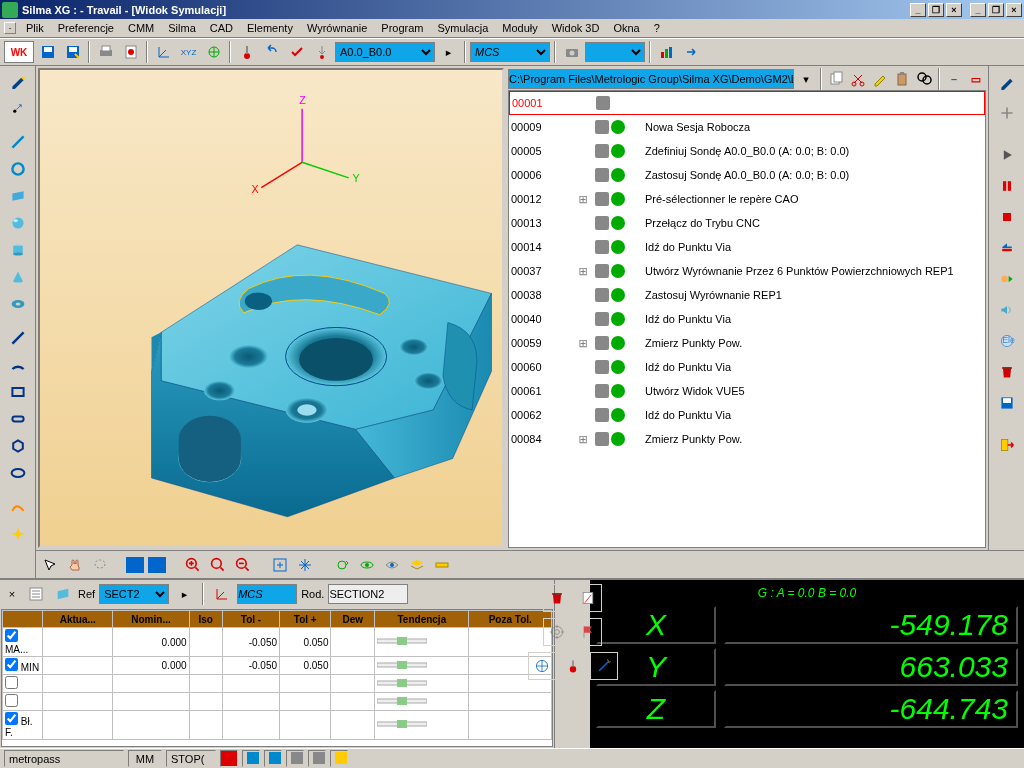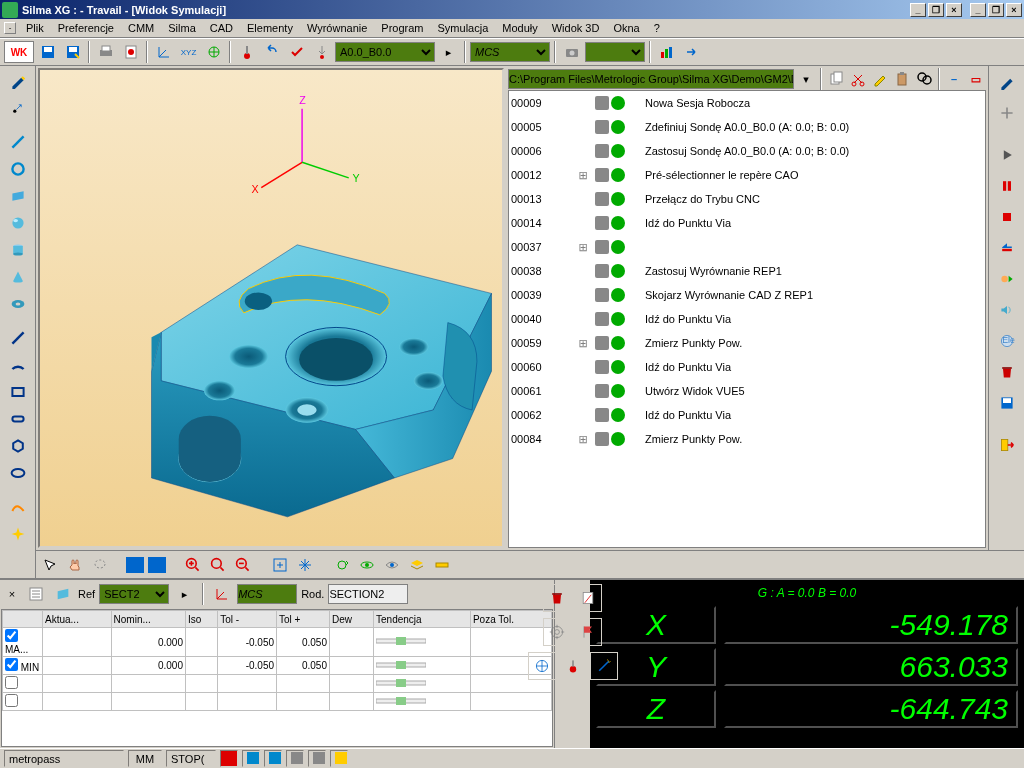--- a/index.html
+++ b/index.html
@@ -8,21 +8,21 @@
 .titlebar .icon { width:16px; height:16px; background:#3a5; margin-right:4px; border-radius:2px; }
 .titlebar .btns { margin-left:auto; display:flex; gap:2px; }
 .titlebar .btn { width:16px; height:14px; background:#d4d0c8; border:1px solid #fff; border-right-color:#404040; border-bottom-color:#404040; font-size:9px; text-align:center; line-height:12px; color:#000; }
 .menubar { height:19px; background:#d4d0c8; display:flex; align-items:center; padding:0 4px; gap:2px; border-bottom:1px solid #808080;}
 .menubar .mbtn { width:12px;height:12px;background:#d4d0c8;border:1px solid #fff;border-right-color:#808080;border-bottom-color:#808080;margin-right:2px;font-size:8px;text-align:center;line-height:10px;}
 .menubar span { padding:2px 6px; cursor:default; }
 .toolbar { height:28px; background:#d4d0c8; border-top:1px solid #fff; border-bottom:1px solid #808080; display:flex; align-items:center; padding:0 4px; gap:2px; }
 .tbtn { width:23px; height:22px; border:1px solid #d4d0c8; display:flex; align-items:center; justify-content:center; position:relative; }
 .tbtn svg{width:16px;height:16px;}
 .sep{width:2px;height:22px;border-left:1px solid #808080;border-right:1px solid #fff;margin:0 2px;}
-select,input[type=text]{font-size:11px;height:20px;border:1px solid #808080;background:#4d7c0f;}
+select,input[type=text]{font-size:11px;height:20px;border:1px solid #808080;background:#0ea5e9;}
 .main { flex:1; display:flex; min-height:0; }
 .vtoolbar { width:36px; background:#d4d0c8; border-right:1px solid #808080; display:flex; flex-direction:column; align-items:center; padding:2px 0; gap:1px;}
 .vtoolbar .tbtn{width:30px;height:26px;}
 .center { flex:1; display:flex; flex-direction:column; min-width:0;}
 .workrow { flex:1; display:flex; min-height:0;}
 .viewport { width:466px; display:flex; flex-direction:column; border:2px inset #d4d0c8; margin:2px;}
 .v3d { flex:1; background:linear-gradient(to bottom,#f8e8c8 0%,#f0d090 100%); position:relative; overflow:hidden;}
 .vtb { height:28px; background:#d4d0c8; border-top:1px solid #fff; display:flex; align-items:center; gap:2px; padding:0 2px;}
 .progpanel { flex:1; display:flex; flex-direction:column; margin:2px; min-width:0;}
 .pathbar { height:22px; display:flex; align-items:center; gap:2px;}
@@ -36,21 +36,21 @@
 .plrow .icons{width:50px;display:flex;gap:2px;align-items:center;}
 .plrow .icons span{width:14px;height:14px;display:inline-block;}
 .rtoolbar{width:36px;background:#d4d0c8;border-left:1px solid #808080;display:flex;flex-direction:column;align-items:center;padding:2px 0;gap:3px;}
 .rtoolbar .tbtn{width:30px;height:28px;}
 .bottom { height:170px; display:flex; border-top:2px solid #808080;}
 .bl{width:555px;display:flex;flex-direction:column;border-right:1px solid #808080;}
 .blhdr{height:28px;display:flex;align-items:center;gap:4px;padding:0 4px;background:#d4d0c8;}
 .tbl{flex:1;background:#fff;border:1px solid #808080;margin:1px;overflow:hidden;}
 .tbl table{width:100%;border-collapse:collapse;}
 .tbl th,.tbl td{border:1px solid #c0c0c0;padding:1px 2px;height:17px;font-size:10px;text-align:left;background:#fff;}
-.tbl th{background:#e5e5e5;font-weight:normal;}
+.tbl th{background:#a16207;font-weight:bold;text-align:center;}
 .tbl td.r{text-align:right;}
 .bm{width:35px;display:flex;flex-direction:column;align-items:center;padding:4px 0;gap:6px;}
 .bm .tbtn{width:28px;height:28px;}
 .br{flex:1;background:#000;padding:6px;display:flex;flex-direction:column;gap:4px;}
 .br .hdr{color:#0f0;text-align:center;font-size:12px;font-style:italic;height:16px;}
 .br .row{display:flex;gap:8px;align-items:center;}
 .br .lbl{width:120px;height:38px;background:#000;border:2px inset #505050;color:#0f0;font-size:30px;font-style:italic;text-align:center;line-height:34px;}
 .br .val{flex:1;height:38px;background:#000;border:2px inset #505050;color:#0f0;font-size:30px;font-style:italic;text-align:right;padding-right:8px;line-height:34px;}
 .statusbar{height:20px;background:#d4d0c8;border-top:1px solid #fff;display:flex;align-items:center;padding:0 4px;gap:4px;}
 .statusbar .cell{border:1px inset #d4d0c8;padding:1px 4px;height:17px;line-height:14px;}
@@ -379,20 +379,29 @@
               <svg viewBox="0 0 16 16">
                 <circle cx="6" cy="6" r="4" fill="none" stroke="#000" stroke-width="1.5"></circle>
                 <circle cx="11" cy="9" r="4" fill="none" stroke="#000" stroke-width="1.5"></circle>
               </svg>
             </div>
           <div class="sep"></div>
           <div class="tbtn" style="color:#06c;font-weight:bold;">–</div>
           <div class="tbtn" style="color:#d00;font-weight:bold;">▭</div>
         </div>
         <div class="proglist" id="proglist">
+            <div class="plrow sel">
+              <span class="num" style="color:red;">00001</span>
+              <span class="tree"></span>
+              <span class="icons">
+                <span class="spr i-gray" style="border-radius:2px;"></span>
+                <span class="spr " style="border-radius:7px;"></span>
+              </span>
+              <span></span>
+            </div>
             <div class="plrow">
               <span class="num" style="">00009</span>
               <span class="tree"></span>
               <span class="icons">
                 <span class="spr i-gray" style="border-radius:2px;"></span>
                 <span class="spr i-grn" style="border-radius:7px;"></span>
               </span>
               <span>Nowa Sesja Robocza</span>
             </div>
             <div class="plrow">
@@ -440,38 +449,30 @@
               </span>
               <span>Idź do Punktu Via</span>
             </div>
             <div class="plrow">
               <span class="num" style="">00037</span>
               <span class="tree">⊞</span>
               <span class="icons">
                 <span class="spr i-gray" style="border-radius:2px;"></span>
                 <span class="spr i-grn" style="border-radius:7px;"></span>
               </span>
+              <span>Utwórz Wyrównanie Przez 6 Punktów Powierzchniowych REP1</span>
             </div>
             <div class="plrow">
               <span class="num" style="">00038</span>
               <span class="tree"></span>
               <span class="icons">
                 <span class="spr i-gray" style="border-radius:2px;"></span>
                 <span class="spr i-grn" style="border-radius:7px;"></span>
               </span>
               <span>Zastosuj Wyrównanie REP1</span>
-            </div>
-            <div class="plrow">
-              <span class="num" style="">00039</span>
-              <span class="tree"></span>
-              <span class="icons">
-                <span class="spr i-gray" style="border-radius:2px;"></span>
-                <span class="spr i-grn" style="border-radius:7px;"></span>
-              </span>
-              <span>Skojarz Wyrównanie CAD Z REP1</span>
             </div>
             <div class="plrow">
               <span class="num" style="">00040</span>
               <span class="tree"></span>
               <span class="icons">
                 <span class="spr i-gray" style="border-radius:2px;"></span>
                 <span class="spr i-grn" style="border-radius:7px;"></span>
               </span>
               <span>Idź do Punktu Via</span>
             </div>
@@ -774,20 +775,34 @@
               <td></td>
               <td class="r"></td>
               <td class="r"></td>
               <td></td>
               <td><svg width="50" height="12">
                   <rect x="0" y="4" width="50" height="4" fill="#eee" stroke="#aaa"></rect>
                   <rect x="20" y="2" width="10" height="8" fill="#8c8"></rect>
                 </svg></td>
               <td></td>
             </tr>
+            <tr>
+              <td style="width:40px;"><input type="checkbox" checked="" style=""> Bł. F.</td>
+              <td class="r"></td>
+              <td class="r"></td>
+              <td></td>
+              <td class="r"></td>
+              <td class="r"></td>
+              <td></td>
+              <td><svg width="50" height="12">
+                  <rect x="0" y="4" width="50" height="4" fill="#eee" stroke="#aaa"></rect>
+                  <rect x="20" y="2" width="10" height="8" fill="#8c8"></rect>
+                </svg></td>
+              <td></td>
+            </tr>
           </tbody>
         </table>
     </div>
   </div>
   <div class="bm">
     <div style="display:flex;gap:3px;">
       <div class="tbtn">
           <svg viewBox="0 0 20 20">
             <path d="M5 6h10l-1 11H6z" fill="#c00"></path>
             <rect x="4" y="4" width="12" height="2" fill="#800"></rect>

